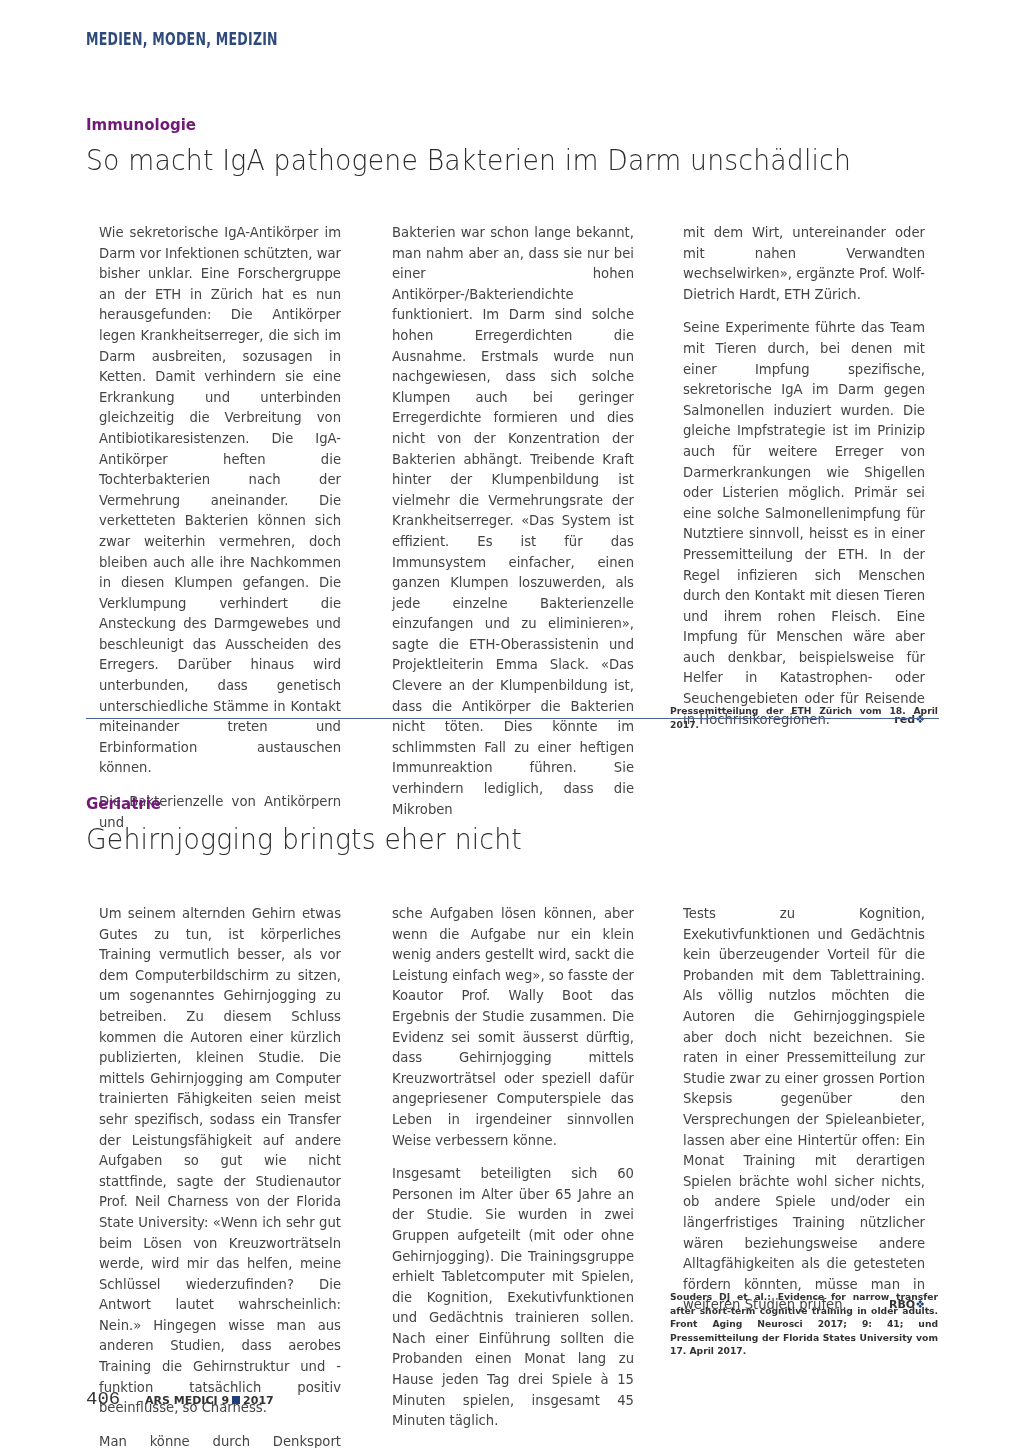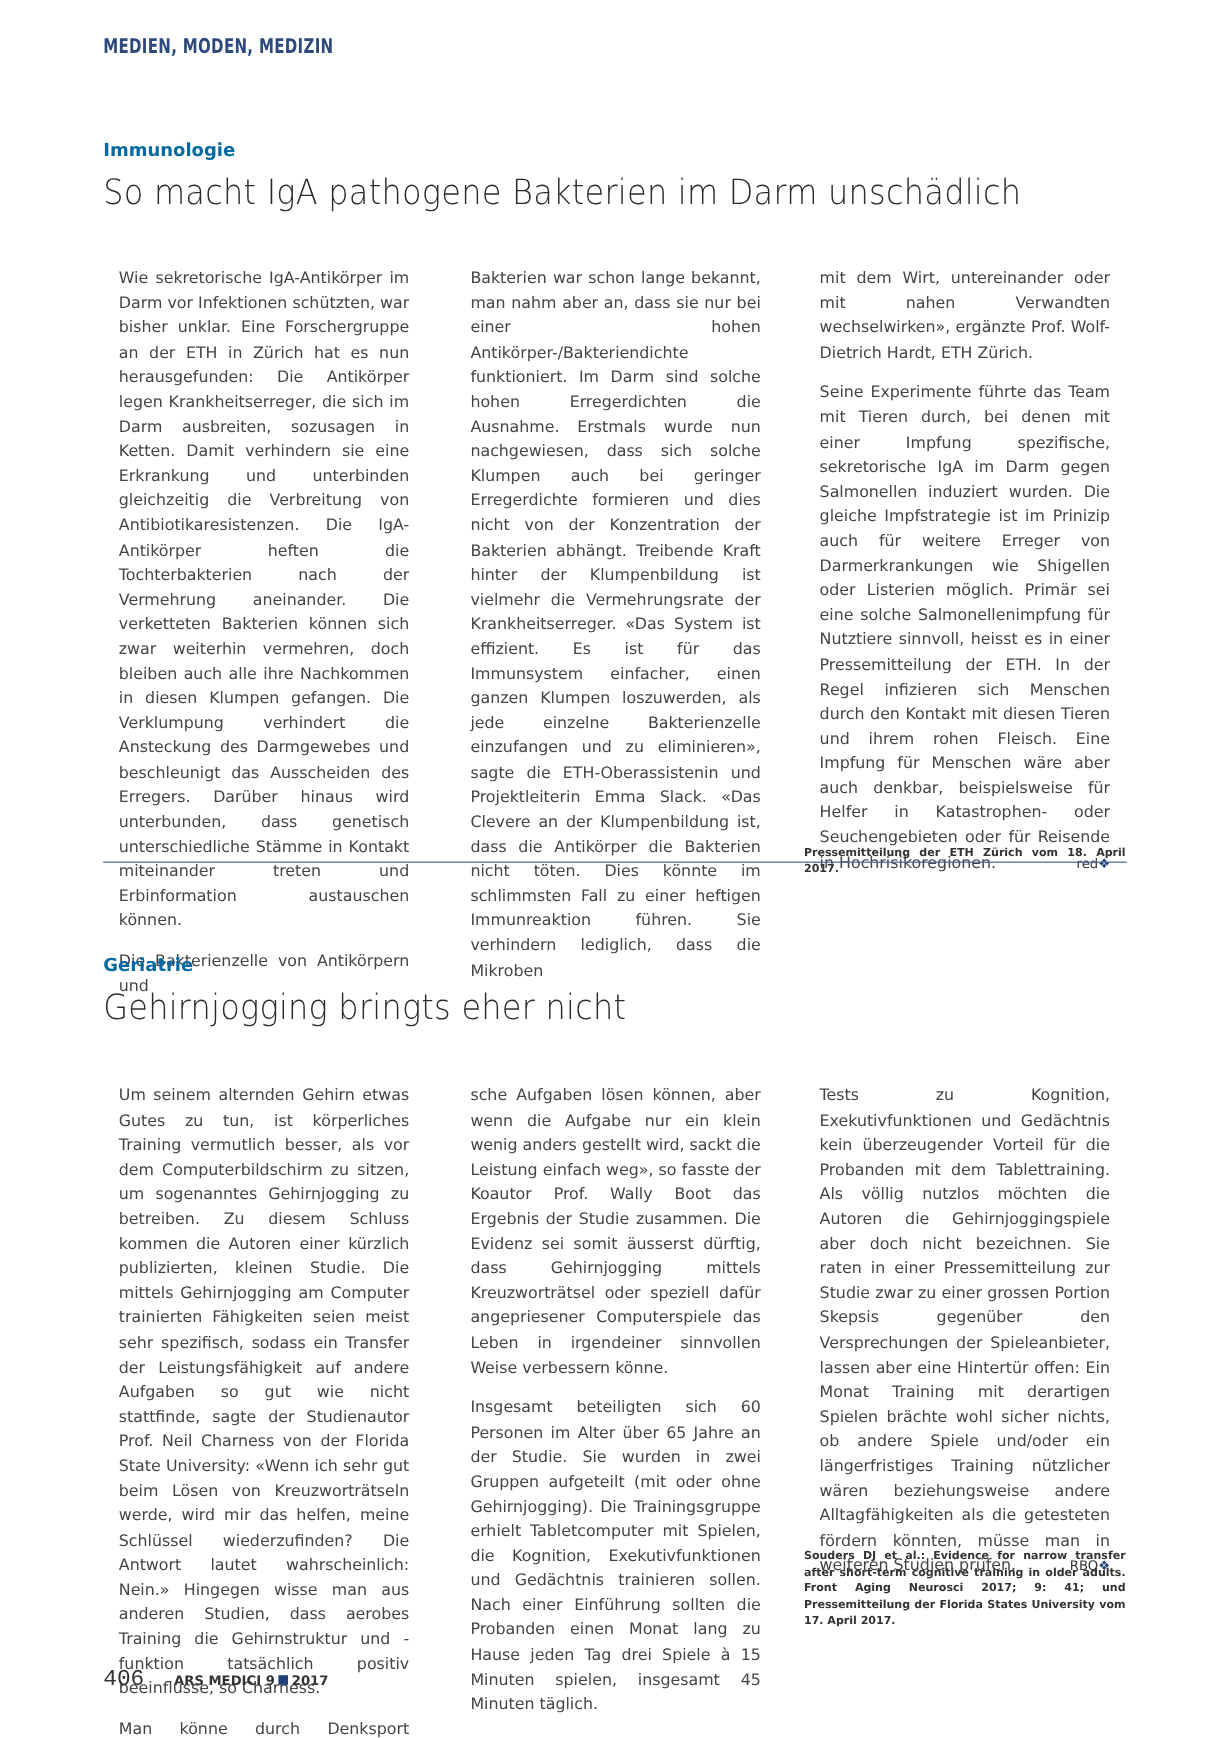--- a/index.html
+++ b/index.html
@@ -1,26 +1,26 @@
 <!DOCTYPE html>
 <html><head>
   <meta charset="utf-8">
   <style>
     html, body { margin: 0; padding: 0; background: #ffffff; }
     body { width: 1024px; height: 1448px; position: relative; overflow: hidden;
       font-family: "DejaVu Sans", sans-serif; color: #3a3a3a; }
     .section-header { position: absolute; left: 86px; top: 29px; font-family: "DejaVu Sans Condensed", "DejaVu Sans", sans-serif;
       font-weight: bold; font-size: 17px; letter-spacing: 0.3px; color: #2e4a7c; transform: scaleX(0.82); transform-origin: left top; }
-    .kicker { position: absolute; left: 86px; font-weight: bold; font-size: 15px; color: #0369a1; }
+    .kicker { position: absolute; left: 86px; font-weight: bold; font-size: 15px; color: #701a75; }
     .headline { position: absolute; left: 86px; font-family: "DejaVu Sans", sans-serif; font-weight: 300;
       font-size: 29px; color: #2b2b2b; letter-spacing: 0.2px; transform: scaleX(0.92); transform-origin: left top; white-space: nowrap; }
     .col { position: absolute; width: 268px; font-size: 13.2px; line-height: 20.6px; color: #444;
       text-align: justify; hyphens: manual; }
     .col p { margin: 13px; }
-    .sig { float: right; font-weight: normal; font-size: 11px; color: #333; }
+    .sig { float: right; font-weight: bold; font-size: 11px; color: #333; }
     .sig .diamond { color: #1f3f78; font-size: 11px; }
     .source { position: absolute; width: 268px; font-size: 9.2px; line-height: 13.5px; color: #333; font-weight: bold; text-align: justify; margin-top: 40px; }
     .rule { position: absolute; left: 86px; top: 718px; width: 853px; height: 1px; background: #4a6496; }
     .page-num { position: absolute; left: 86px; top: 1388px; font-size: 19px; color: #333; font-weight: 300; font-family: Liberation Mono, monospace; }
     .journal { position: absolute; left: 145px; top: 1394px; font-size: 11px; font-weight: bold; color: #333; text-align: right; }
     .journal .sq { display: inline-block; width: 8px; height: 8px; background: #1f3f78; margin: 0 3px; }
   </style>
 </head>
 <body>
 

